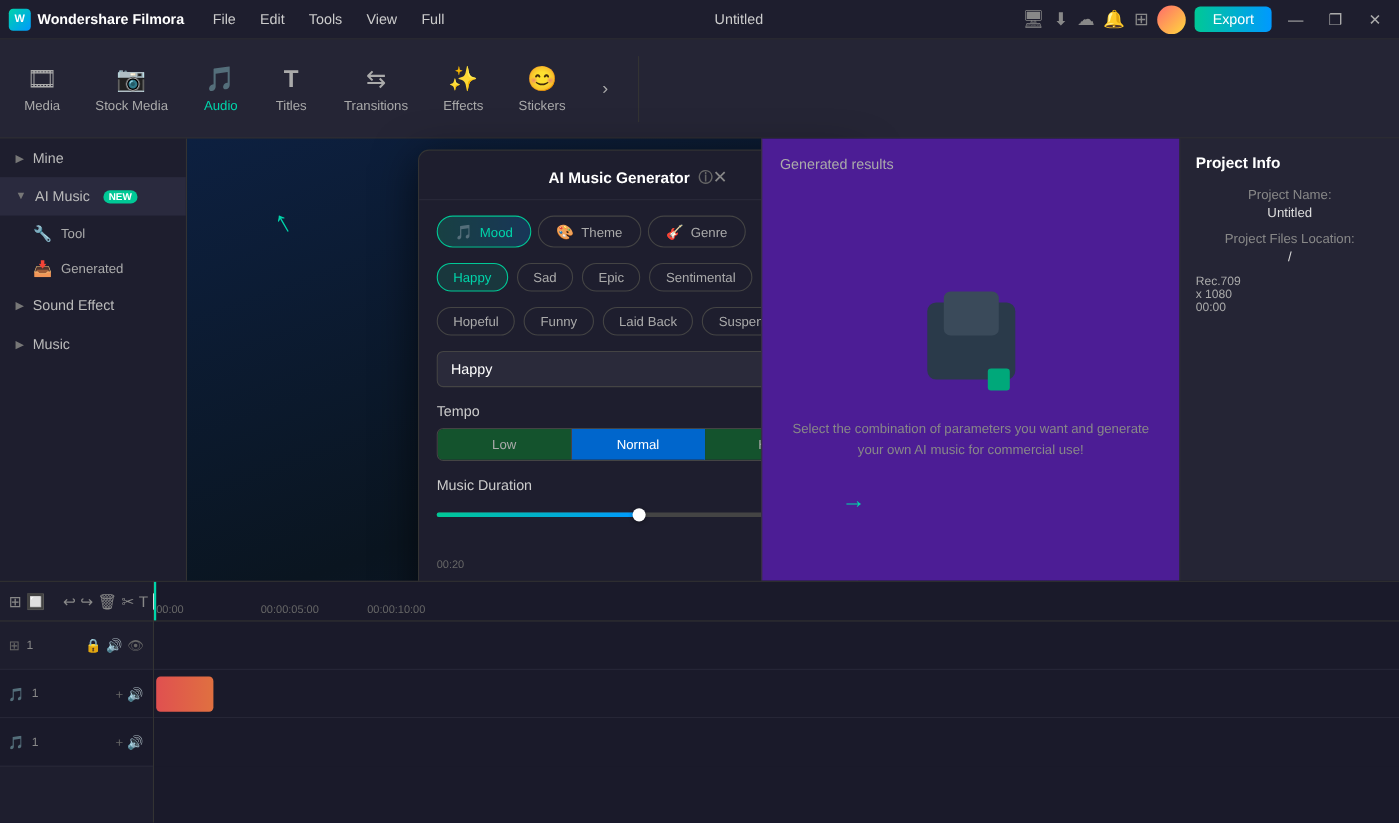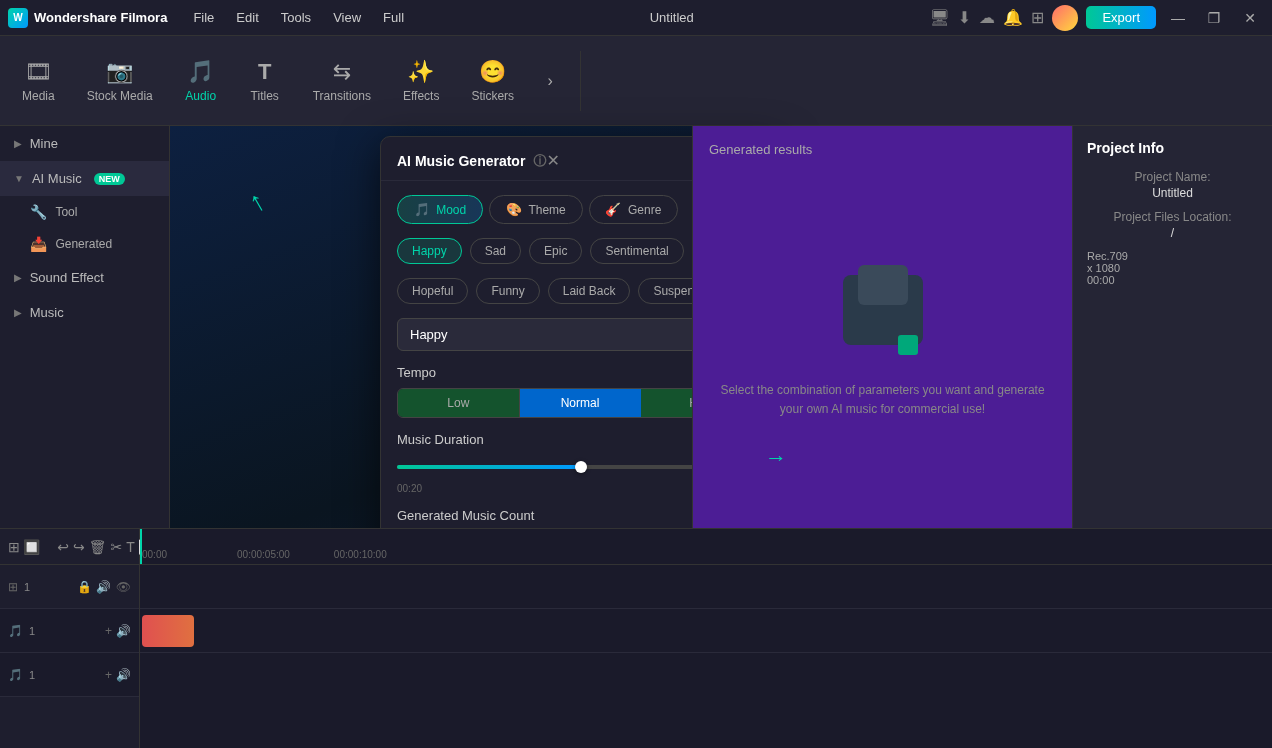--- a/index.html
+++ b/index.html
@@ -44,21 +44,21 @@
     .info-row { margin-bottom: 10px; text-align: center; }
     .info-label { color: #888; font-size: 12px; margin-bottom: 2px; }
     .info-value { color: #ddd; font-size: 12px; }
     .codec-label { color: #aaa; font-size: 11px; }
     .tl-btn { width: 26px; height: 26px; display: flex; align-items: center; justify-content: center; color: #888; cursor: pointer; border-radius: 3px; font-size: 14px; }
     .track-row { height: 44px; display: flex; align-items: center; padding: 0 8px; gap: 6px; border-bottom: 1px solid #2a2a3a; }
     .track-label { color: #888; font-size: 11px; }
     .track-icons { display: flex; gap: 4px; margin-left: auto; }
     .track-icon-btn { font-size: 12px; color: #666; cursor: pointer; }
     .modal { position: absolute; top: 10px; left: 210px; width: 400px; background: #1e1e2e; border-radius: 10px; border: 1px solid #333; box-shadow: 0 10px 40px rgba(0,0,0,0.6); pointer-events: all; }
-    .modal-header { display: flex; align-items: center; justify-content: flex-start; padding: 14px 16px 10px; border-bottom: 1px solid #2a2a3a; }
+    .modal-header { display: flex; align-items: center; justify-content: center; padding: 14px 16px 10px; border-bottom: 1px solid #2a2a3a; }
     .modal-title { font-size: 14px; font-weight: 600; color: #fff; display: flex; align-items: center; gap: 8px; }
     .modal-info-icon { font-size: 13px; color: #666; }
     .modal-close { font-size: 16px; color: #888; cursor: pointer; }
     .modal-body { padding: 14px 16px; }
 
     
     .tab-row { display: flex; gap: 6px; margin-bottom: 14px; }
     .tab-btn { display: flex; align-items: center; gap: 6px; padding: 6px 16px; border-radius: 20px; border: 1px solid #444; background: transparent; color: #aaa; cursor: pointer; font-size: 12px; }
     .tab-btn.active { background: linear-gradient(90deg, rgba(0,200,150,0.2), rgba(0,150,255,0.2)); border-color: #00c896; color: #00d4aa; }
     .tab-icon { font-size: 13px; }
@@ -79,21 +79,21 @@
     .tempo-btn.active { background: #0066cc; color: #fff; border-color: #0066cc; }
 
     
     .slider-section { margin-bottom: 14px; }
     .slider-row { display: flex; align-items: center; gap: 10px; }
     .slider-track { flex: 1; height: 4px; background: #444; border-radius: 2px; position: relative; cursor: pointer; }
     .slider-fill { height: 100%; background: linear-gradient(90deg, #00c896, #0099ff); border-radius: 2px; }
     .slider-thumb { position: absolute; width: 12px; height: 12px; background: #fff; border-radius: 50%; top: -4px; margin-left: -6px; box-shadow: 0 1px 4px rgba(0,0,0,0.4); }
     .slider-value-box { background: #2a2a3a; border: 1px solid #444; border-radius: 4px; padding: 4px 8px; color: #fff; font-size: 12px; min-width: 50px; text-align: center; }
     .slider-labels { display: flex; justify-content: space-between; margin-top: 4px; }
-    .slider-label-text { font-size: 10px; color: #666; }
+    .slider-label-text { font-size: 10px; color: #666; margin-top: 24px; }
 
     
     .count-section { margin-bottom: 14px; }
     .count-row { display: flex; align-items: center; gap: 10px; }
 
     
     .modal-bottom { display: flex; align-items: center; justify-content: flex-end; padding: 10px 16px 14px; gap: 10px; border-top: 1px solid #2a2a3a; }
     .consumption-text { color: #888; font-size: 12px; margin-right: auto; }
     .ai-credit-badge { display: flex; align-items: center; gap: 4px; background: rgba(0,200,150,0.1); border: 1px solid #00c896; border-radius: 12px; padding: 2px 8px; }
     .ai-icon { font-size: 13px; color: #00d4aa; }

